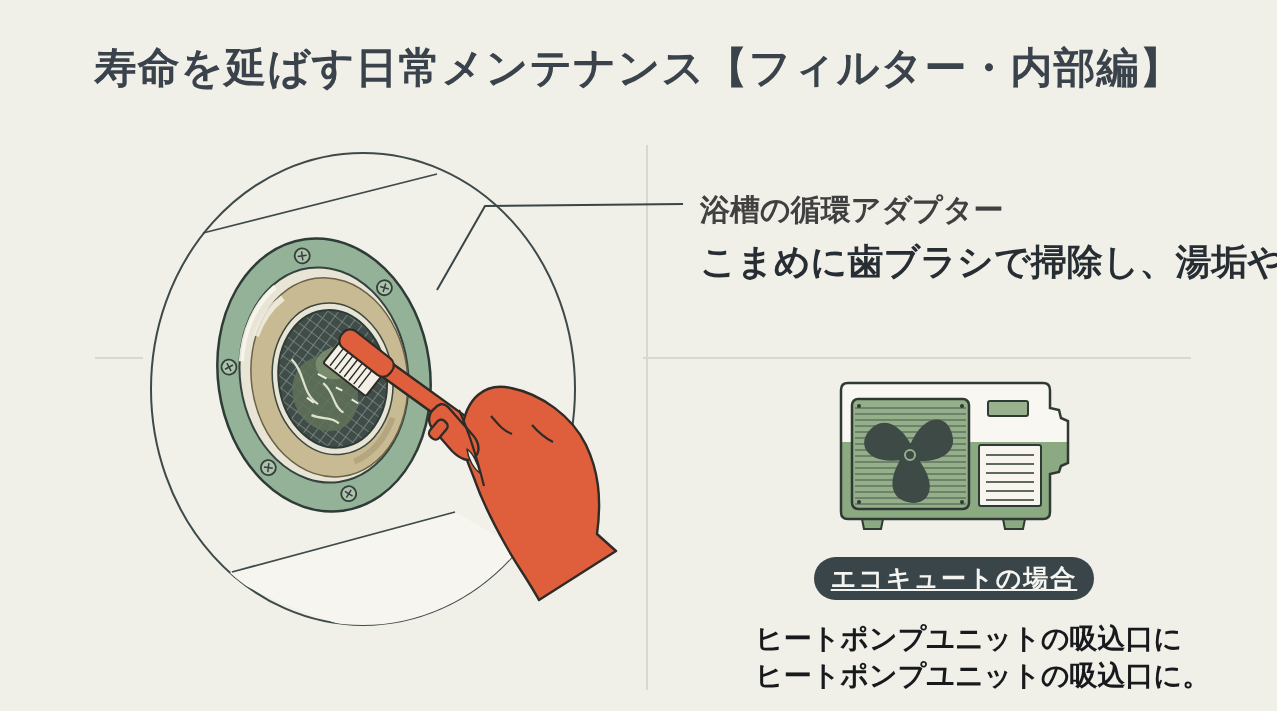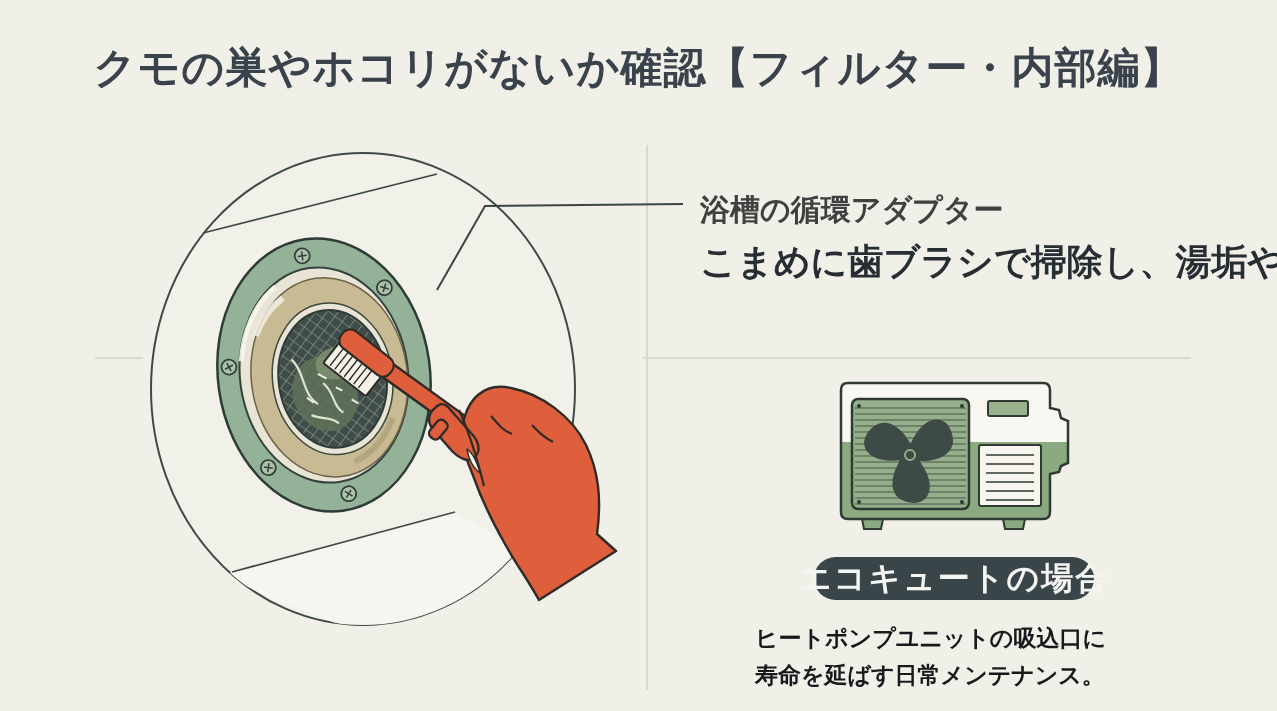--- a/index.html
+++ b/index.html
@@ -31,39 +31,39 @@
     position:absolute;left:700px;top:240px;
     font-size:36px;font-weight:bold;color:#262d33;
     line-height:44px;white-space:nowrap;
   }
   .unit-svg{position:absolute;left:830px;top:375px;width:250px;height:165px;}
   .ecocute-badge{
     position:absolute;left:814px;top:557px;
     width:280px;height:43px;
     background:#3a454a;border-radius:22px;
     display:flex;align-items:center;justify-content:center;
-    font-size:32px;font-weight:bold;color:#f4f4f0;
-    letter-spacing:2px;white-space:nowrap;
+    font-size:25px;font-weight:bold;color:#f4f4f0;
+    letter-spacing:2px;white-space:nowrap;text-decoration:underline;
   }
   .ecocute-note{
     position:absolute;left:755px;top:620px;
-    font-size:23px;font-weight:bold;color:#17191c;
+    font-size:28px;font-weight:bold;color:#17191c;
     line-height:37px;white-space:nowrap;
   }
 </style>
 </head>
 <body>
 
 <div class="page">
 
   <div class="faint-line fl-h-left"></div>
   <div class="faint-line fl-h-right"></div>
   <div class="faint-line fl-vert"></div>
 
-  <div class="page-title">クモの巣やホコリがないか確認【フィルター・内部編】</div>
+  <div class="page-title">寿命を延ばす日常メンテナンス【フィルター・内部編】</div>
 
   <svg class="scene-svg" viewBox="0 0 615 571">
     <defs>
       <clipPath id="circleClip">
           <ellipse cx="278" cy="249" rx="212" ry="236"></ellipse>
         </clipPath>
       <clipPath id="meshClip">
           <ellipse cx="8" cy="5" rx="54" ry="69"></ellipse>
         </clipPath>
       <pattern id="meshPat" width="9" height="9" patternUnits="userSpaceOnUse" patternTransform="rotate(45)">
@@ -185,16 +185,16 @@
       <path d="M156,80 H204 M156,89 H204 M156,98 H204 M156,107 H204 M156,116 H204 M156,125 H204" stroke="#2e3a33" stroke-width="1.5" fill="none"></path>
     </g>
   </svg>
 
   <div class="ecocute-badge">
     <span>エコキュートの場合</span>
   </div>
 
   <div class="ecocute-note">
     <div>ヒートポンプユニットの吸込口に</div>
-    <div>寿命を延ばす日常メンテナンス。</div>
+    <div>ヒートポンプユニットの吸込口に。</div>
   </div>
 
 </div>
 
 </body></html>

